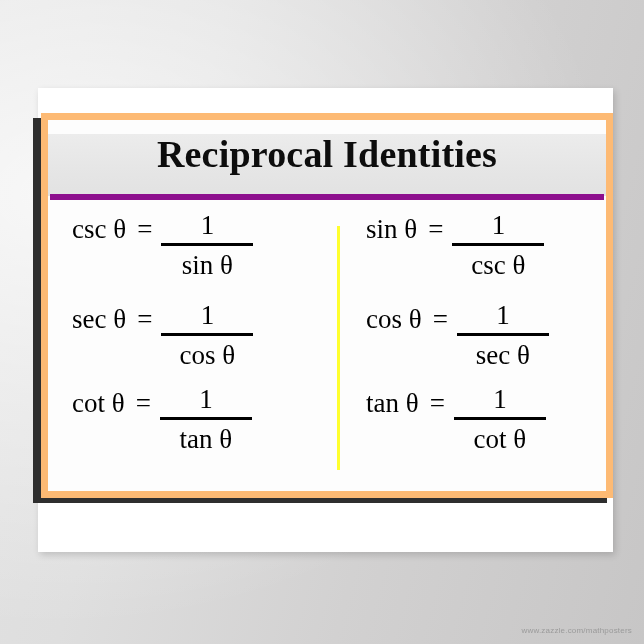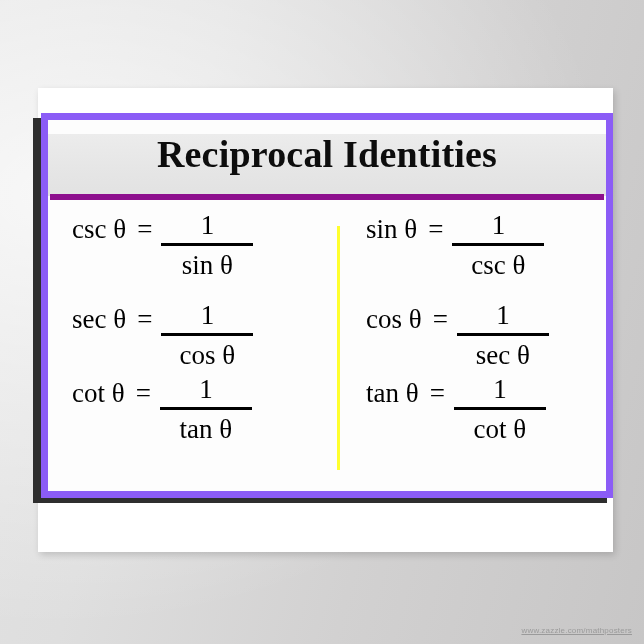--- a/index.html
+++ b/index.html
@@ -40,21 +40,21 @@
     left: 33px; top: 118px;
     width: 574px; height: 385px;
     background: #2e2e2e;
   }
 
   
   #art-frame {
     position: absolute;
     left: 41px; top: 113px;
     width: 572px; height: 385px;
-    background: #8b5cf6;
+    background: #fdba74;
     box-sizing: border-box;
     padding: 7px;
   }
 
   
   #art {
     position: relative;
     width: 100%; height: 100%;
     background: #fdfdfd;
     overflow: hidden;
@@ -119,21 +119,21 @@
     align-items: flex-start;
     font-family: "Liberation Serif", serif;
     color: #000000;
     white-space: nowrap;
   }
   #col-left  .formula { left: 14px; }
   #col-right .formula { left: 18px; }
 
   .f-row-0 { top: 6px; }
   .f-row-1 { top: 96px; }
-  .f-row-2 { top: 170px; }
+  .f-row-2 { top: 180px; }
 
   .lhs {
     font-size: 27px;
     line-height: 30px;
     padding-top: 4px;
   }
   .eq {
     font-size: 27px;
     line-height: 30px;
     padding-top: 4px;
@@ -162,21 +162,20 @@
   
   #watermark {
     position: absolute;
     right: 12px;
     bottom: 9px;
     font-family: "Liberation Sans", sans-serif;
     font-size: 8px;
     color: #9a9a9a;
     letter-spacing: 0.2px;
     white-space: nowrap;
-    text-decoration: underline;
   }
 </style>
 </head>
 <body>
 
 <div id="backdrop"></div>
 
 <div id="paper"></div>
 
 <div id="art-shadow"></div>

